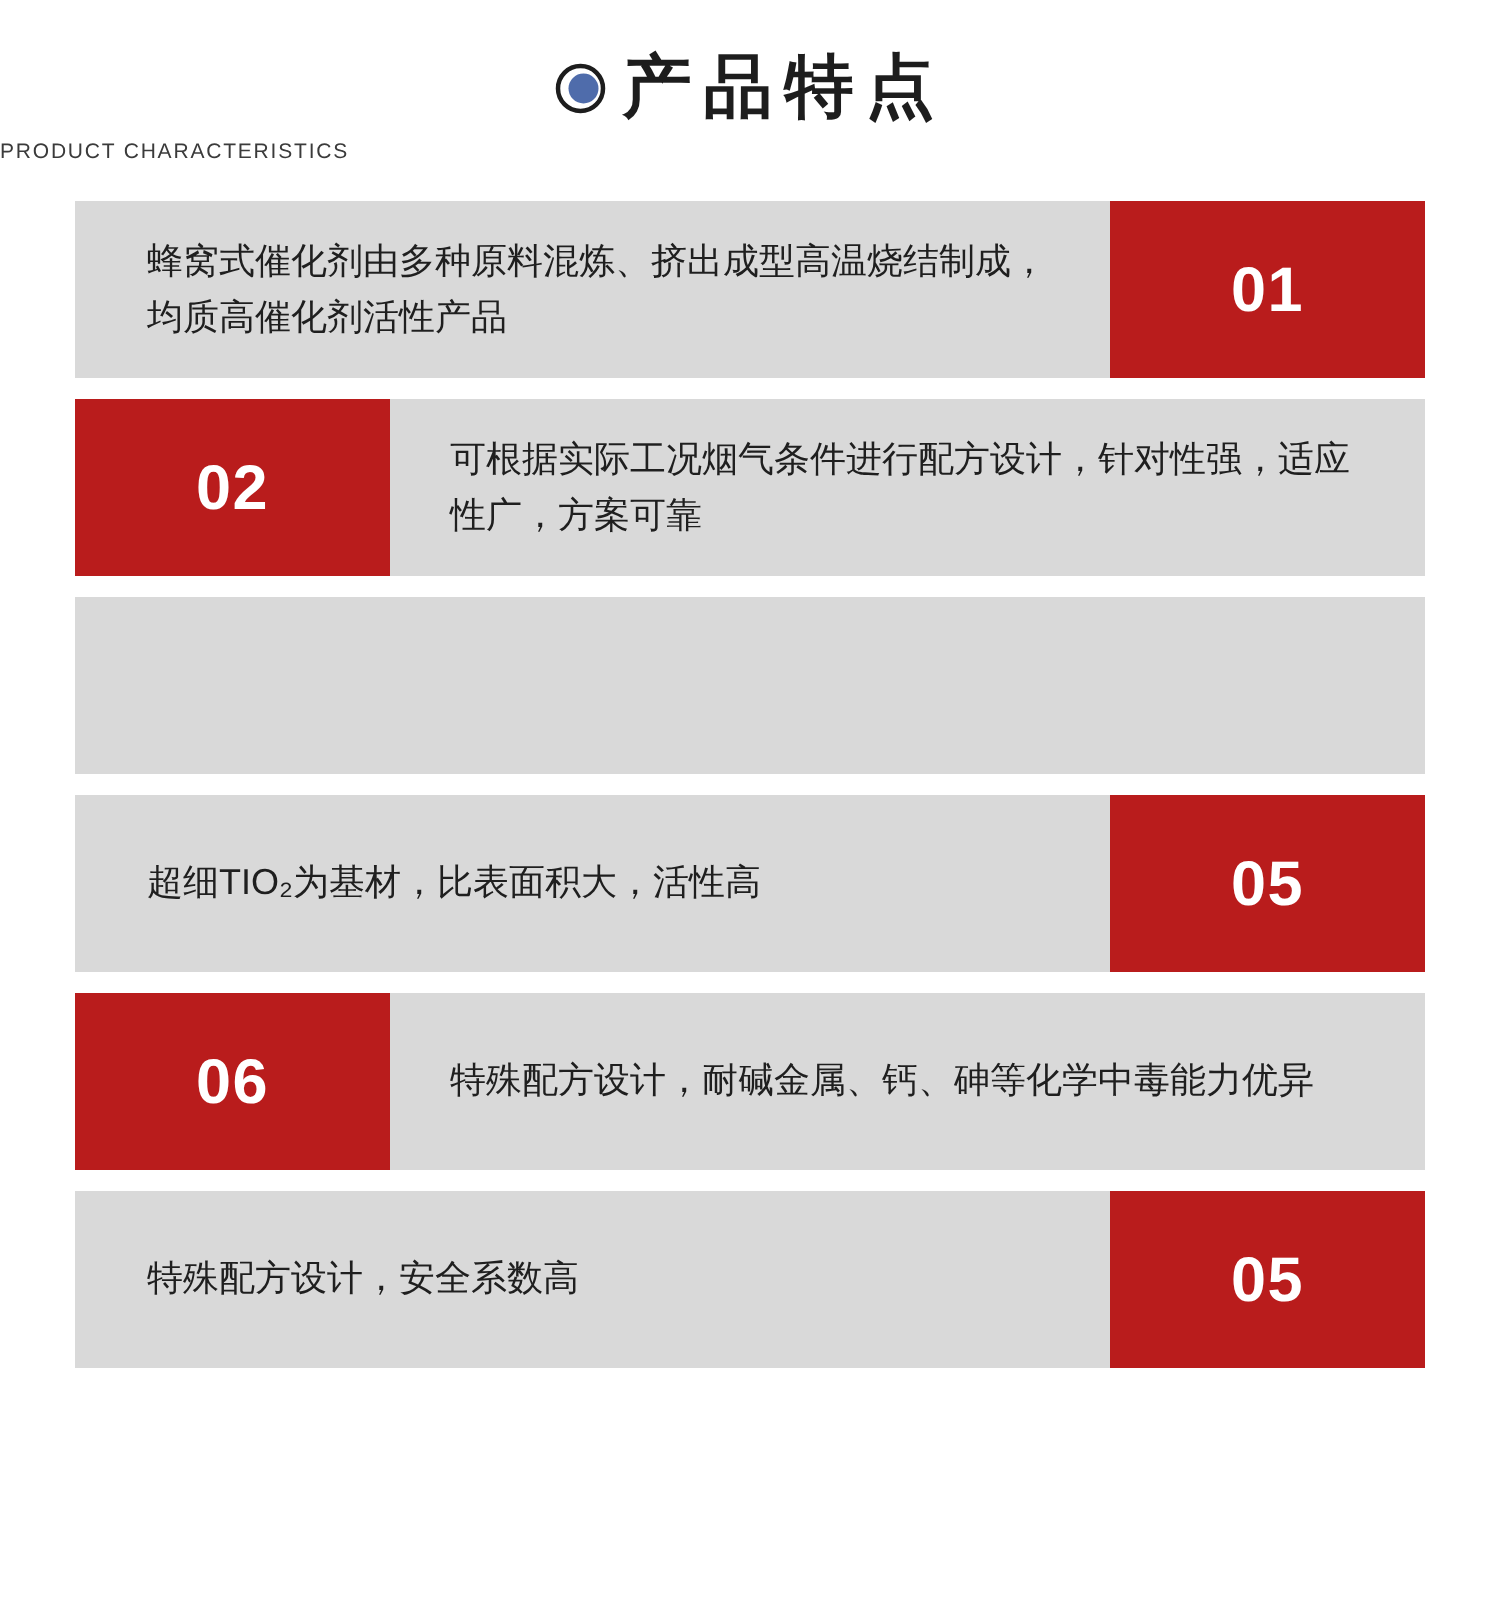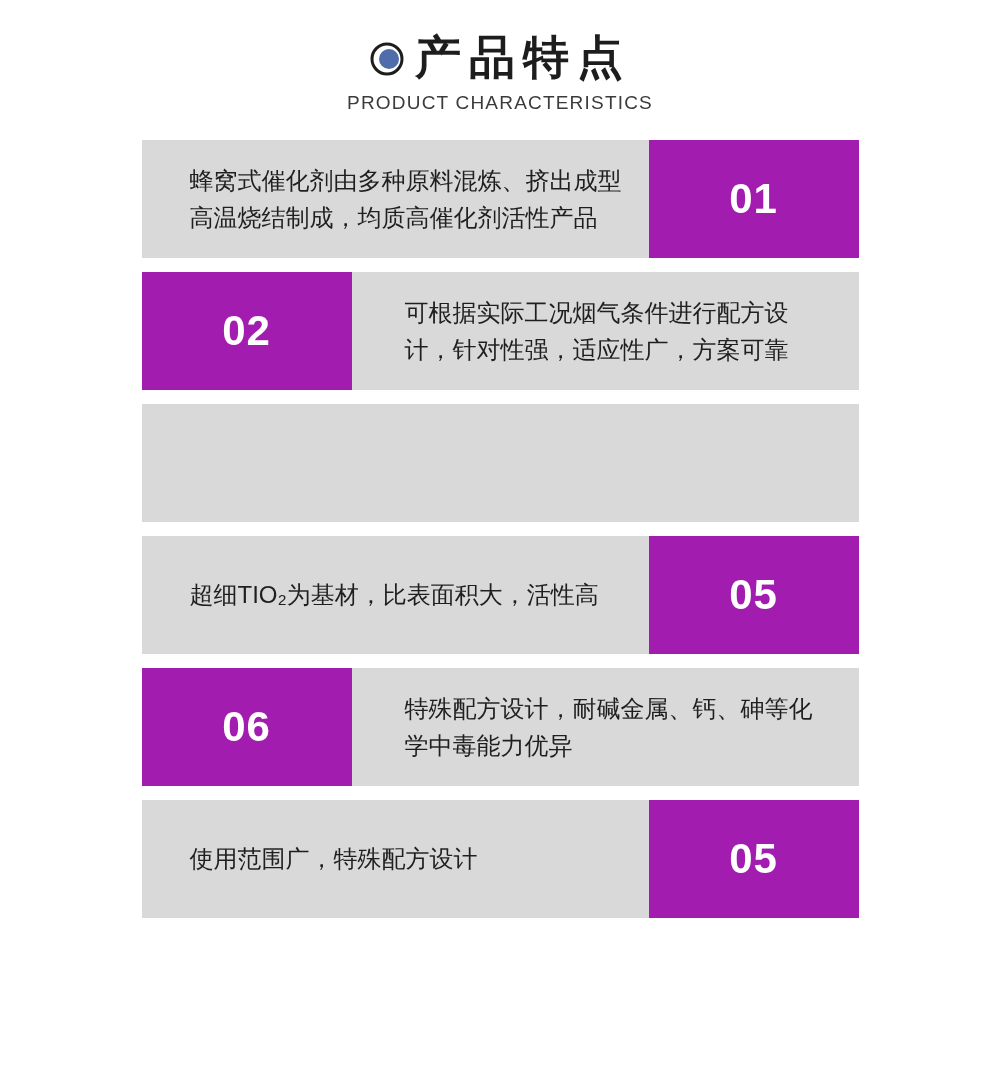--- a/index.html
+++ b/index.html
@@ -18,21 +18,20 @@
   .page {
     width: 1000px;
     height: 1075px;
     position: relative;
     box-sizing: border-box;
   }
 
   
   .header {
     padding-top: 34px;
-    text-align: center;
   }
   .title-row {
     display: flex;
     align-items: center;
     justify-content: center;
     gap: 10px;
   }
   .ring-icon {
     width: 36px;
     height: 36px;
@@ -43,66 +42,66 @@
   .title-cn {
     font-size: 46px;
     font-weight: bold;
     letter-spacing: 8px;
     color: #1d1d1d;
     line-height: 1;
     font-family: "Liberation Sans", "DejaVu Sans", sans-serif;
   }
   .title-en {
     margin-top: 12px;
-    font-size: 19px;
+    font-size: 14px;
     letter-spacing: 1.2px;
     color: #3b3b3b;
     font-family: "Liberation Sans", "DejaVu Sans", sans-serif;
   }
 
   
   .list {
     margin: 26px auto 0 auto;
-    width: 717px;
+    width: 900px;
     display: flex;
     flex-direction: column;
     gap: 14px;
   }
   .row {
     display: flex;
     align-items: stretch;
     height: 118px;
     background: #d9d9d9;
     overflow: hidden;
   }
   .row.num-right { flex-direction: row; }
   .row.num-left  { flex-direction: row-reverse; }
 
   .num-box {
     width: 210px;
     flex: 0 0 210px;
-    background: #a21caf;
+    background: #b91c1c;
     color: #ffffff;
     display: flex;
     align-items: center;
     justify-content: center;
     font-size: 42px;
     font-weight: bold;
     letter-spacing: 1px;
     font-family: "Liberation Sans", "DejaVu Sans", sans-serif;
   }
   .text-box {
     flex: 1 1 auto;
     display: flex;
     align-items: center;
     padding: 0 40px;
     box-sizing: border-box;
   }
   .row.num-right .text-box { padding-left: 48px; padding-right: 24px; }
-  .row.num-left  .text-box { padding-left: 53px; padding-right: 30px; }
+  .row.num-left  .text-box { padding-left: 40px; padding-right: 30px; }
 
   .text-box p {
     margin: 0;
     font-size: 24px;
     line-height: 1.55;
     color: #1f1f1f;
     font-family: "Liberation Sans", "DejaVu Sans", sans-serif;
   }
   .text-box.center { justify-content: flex-start; }
   .text-box.center p { text-align: center; }
@@ -154,19 +153,19 @@
 
     <div class="row num-left">
       <div class="text-box">
         <p>特殊配方设计，耐碱金属、钙、砷等化学中毒能力优异</p>
       </div>
       <div class="num-box">06</div>
     </div>
 
     <div class="row num-right">
       <div class="text-box center">
-        <p>使用范围广，特殊配方设计</p>
+        <p>特殊配方设计，安全系数高</p>
       </div>
       <div class="num-box">05</div>
     </div>
 
   </div>
 </div>
 
 </body></html>

